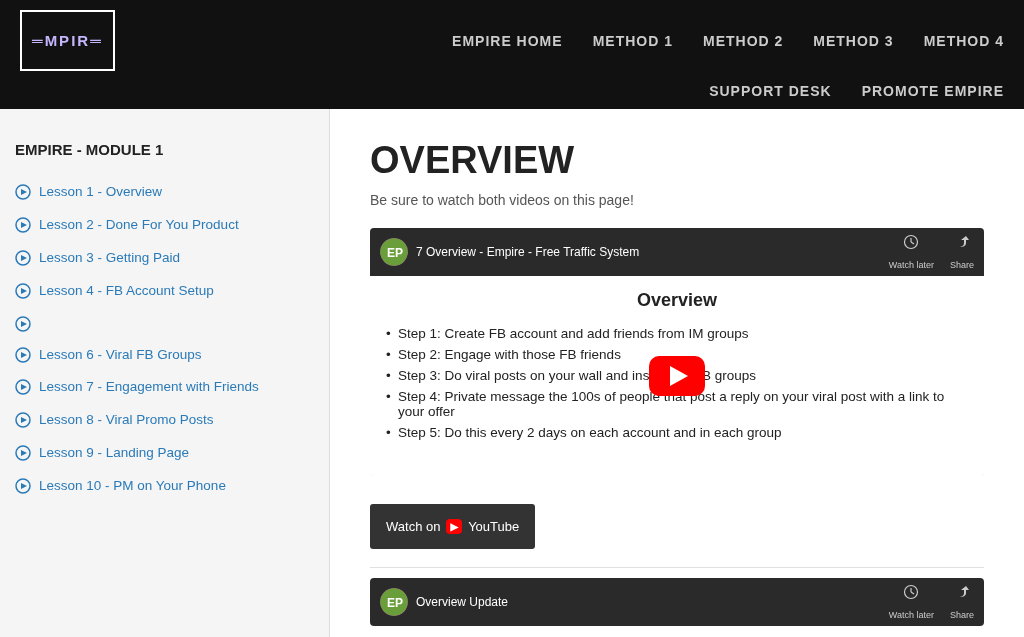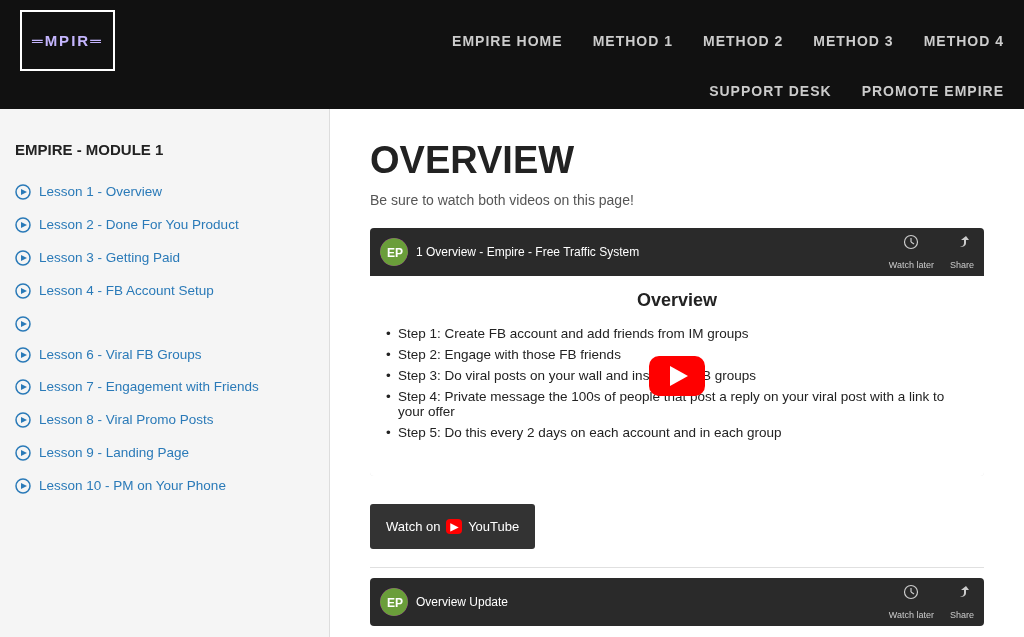--- a/index.html
+++ b/index.html
@@ -368,21 +368,21 @@
     
     <div class="video-container">
       <div class="video-top-bar">
         <div class="video-title-bar">
           <div class="video-avatar">
             <svg width="28" height="28" viewBox="0 0 28 28">
               <circle cx="14" cy="14" r="14" fill="#6a9e3a"></circle>
               <text x="7" y="19" font-size="12" fill="#fff" font-weight="bold">EP</text>
             </svg>
           </div>
-          <span>1 Overview - Empire - Free Traffic System</span>
+          <span>7 Overview - Empire - Free Traffic System</span>
         </div>
         <div class="video-controls-right">
           <div class="yt-ctrl">
             <svg viewBox="0 0 16 16">
                 <circle cx="8" cy="8" r="6.5" stroke="#ccc" stroke-width="1.2" fill="none"></circle>
                 <line x1="8" y1="4" x2="8" y2="8" stroke="#ccc" stroke-width="1.2"></line>
                 <line x1="8" y1="8" x2="11" y2="10" stroke="#ccc" stroke-width="1.2"></line>
               </svg>
             <span style="color:#ccc; font-size:9px;">Watch later</span>
           </div>

